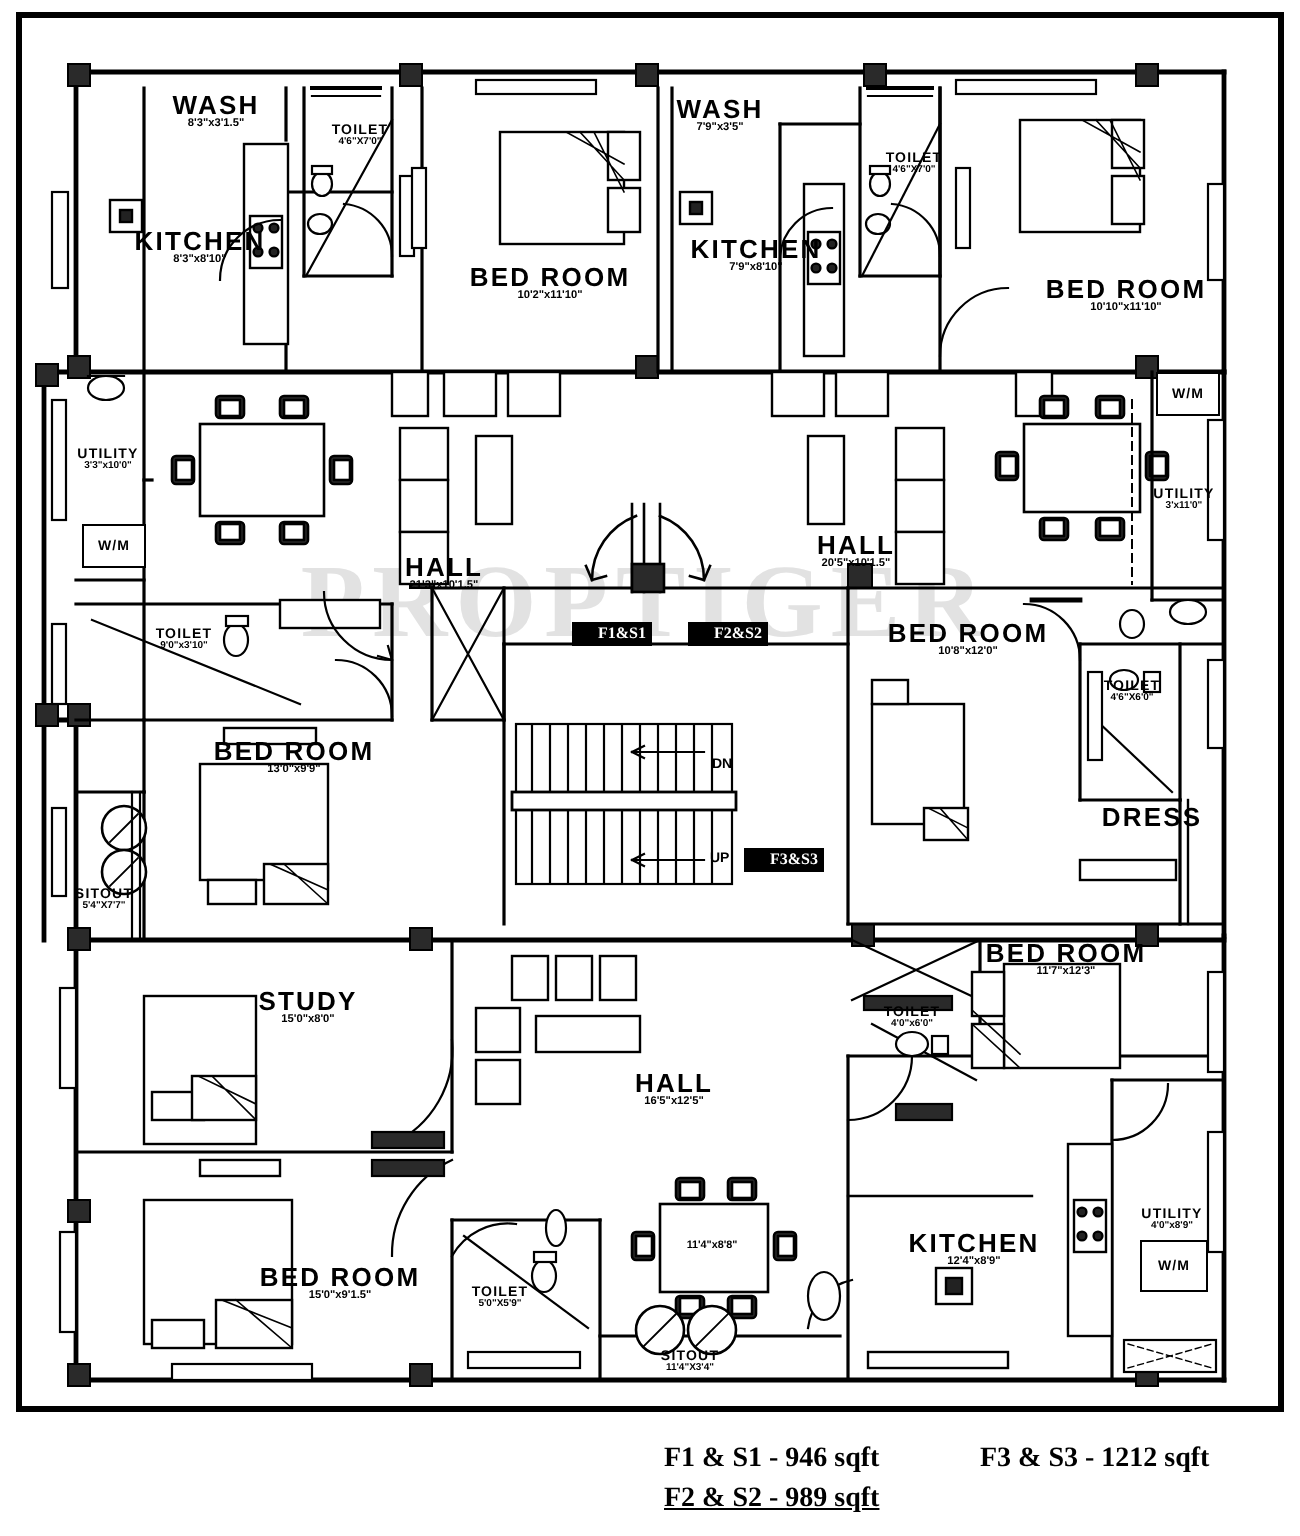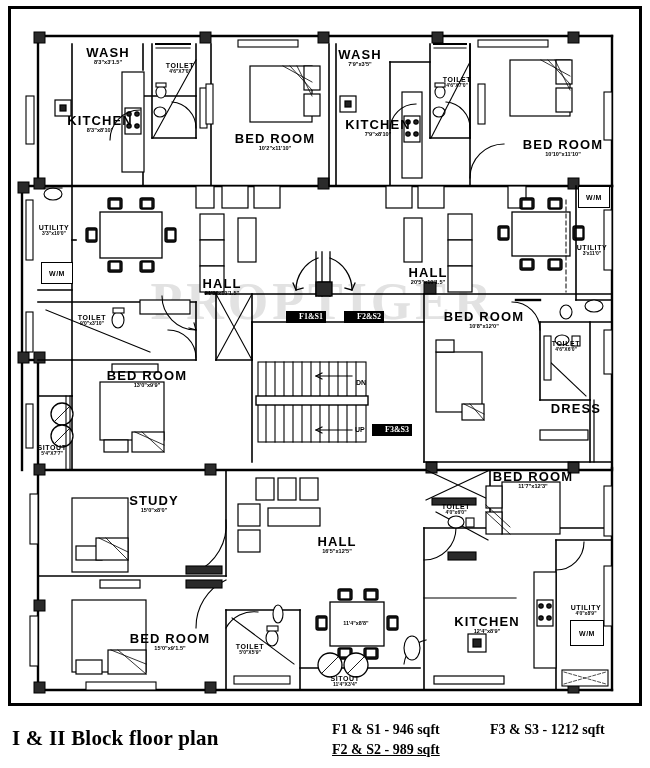--- a/index.html
+++ b/index.html
@@ -652,17 +652,16 @@
   <div class="flat-tag" style="left:286px;top:311px;">F1&amp;S1</div>
   <div class="flat-tag" style="left:344px;top:311px;">F2&amp;S2</div>
   <div class="flat-tag" style="left:372px;top:424px;">F3&amp;S3</div>
 
   <div class="stair-word" style="left:356px;top:379px;">DN</div>
   <div class="stair-word" style="left:355px;top:426px;">UP</div>
 
 </div>
 
 <div id="footer">
-  <div id="plan-title">I &amp; II Block floor plan</div>
   <div class="area-col" id="area-a">F1 &amp; S1 - 946 sqft</div>
   <div class="area-col" id="area-b">F2 &amp; S2 - 989 sqft</div>
   <div class="area-col" id="area-c">F3 &amp; S3 - 1212 sqft</div>
 </div>
 
 </body></html>

